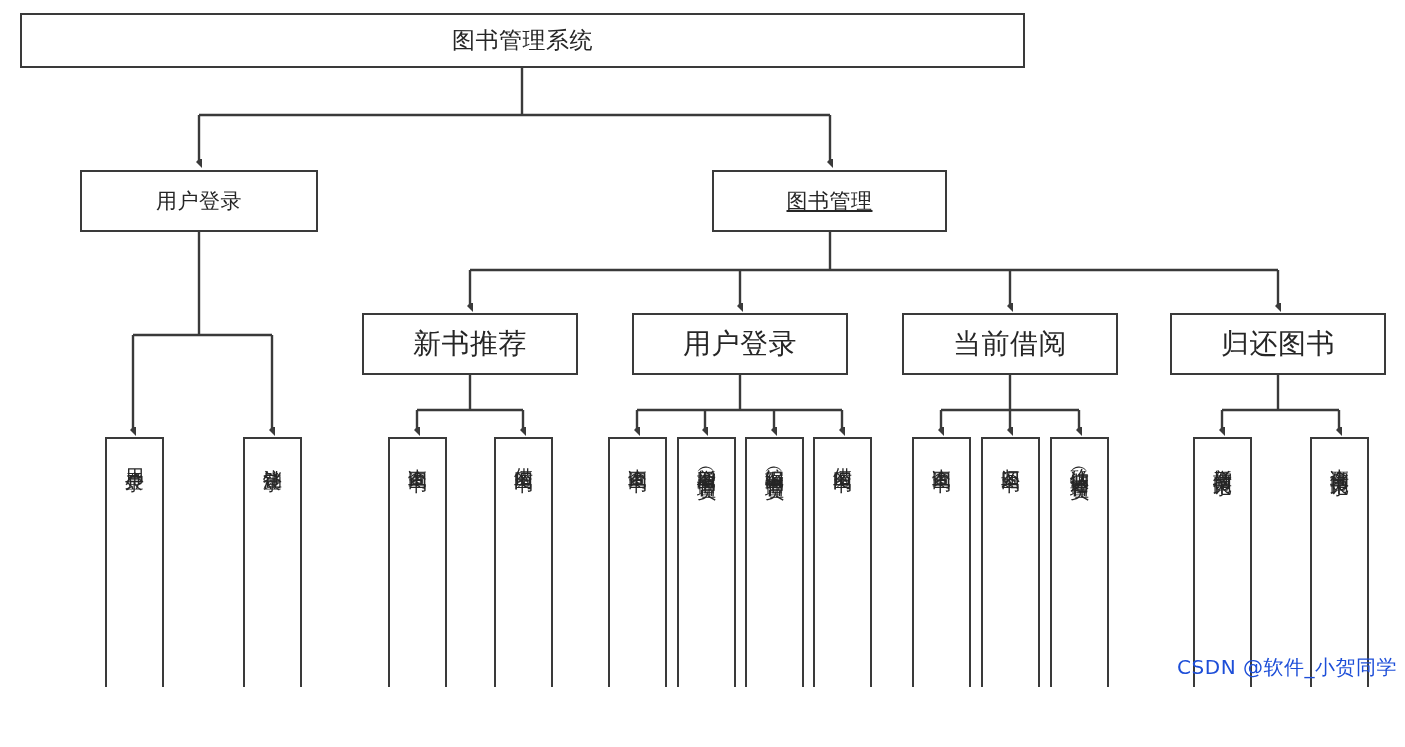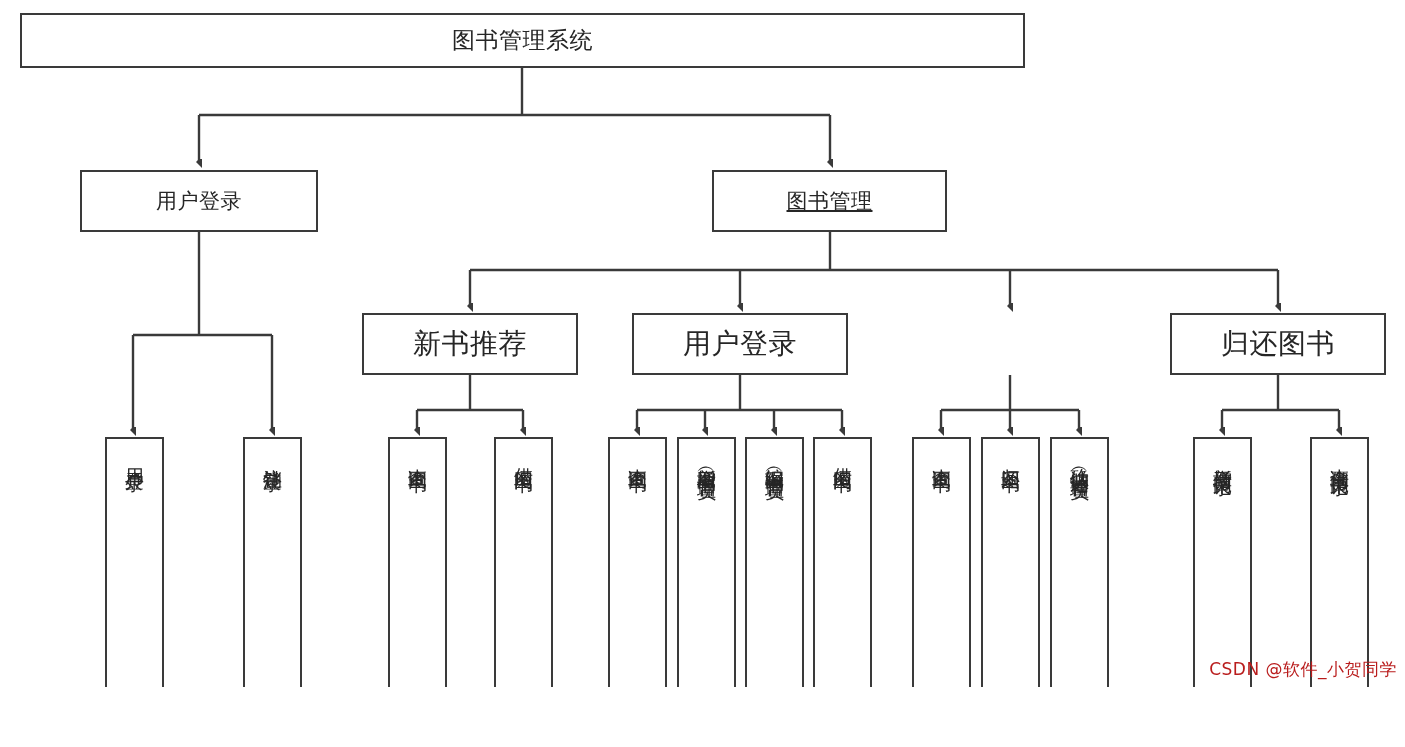--- a/index.html
+++ b/index.html
@@ -57,22 +57,22 @@
     white-space: nowrap;
   }
   #root-node .lbl { font-size: 23px; }
   .lvl2 .lbl { font-size: 21px; }
   .lvl3 .lbl { font-size: 28px; }
   .leaf .lbl { font-size: 19px; }
   #watermark {
     position: absolute;
     right: 8px;
     bottom: 6px;
-    font-size: 17px;
-    color: #b91c1c;
+    font-size: 20px;
+    color: #1d4ed8;
     letter-spacing: 0.5px;
     z-index: 5;
     white-space: nowrap;
   }
 </style>
 </head>
 <body>
 
 <div id="canvas">
 
@@ -136,20 +136,23 @@
   <div class="node horiz lvl2" style="left:712px; top:170px; width:235px; height:62px;text-decoration:underline;">
     <span class="lbl">图书管理</span>
   </div>
 
   <div class="node horiz lvl3" style="left:362px; top:313px; width:216px; height:62px;">
     <span class="lbl">新书推荐</span>
   </div>
   <div class="node horiz lvl3" style="left:632px; top:313px; width:216px; height:62px;">
     <span class="lbl">用户登录</span>
   </div>
+  <div class="node horiz lvl3" style="left:902px; top:313px; width:216px; height:62px;">
+    <span class="lbl">当前借阅</span>
+  </div>
   <div class="node horiz lvl3" style="left:1170px; top:313px; width:216px; height:62px;">
     <span class="lbl">归还图书</span>
   </div>
 
   <div class="node vert leaf" style="left:105px; top:437px; width:59px; height:299px;">
     <span class="lbl">用户登录</span>
   </div>
   <div class="node vert leaf" style="left:243px; top:437px; width:59px; height:299px;">
     <span class="lbl">注销登录</span>
   </div>

